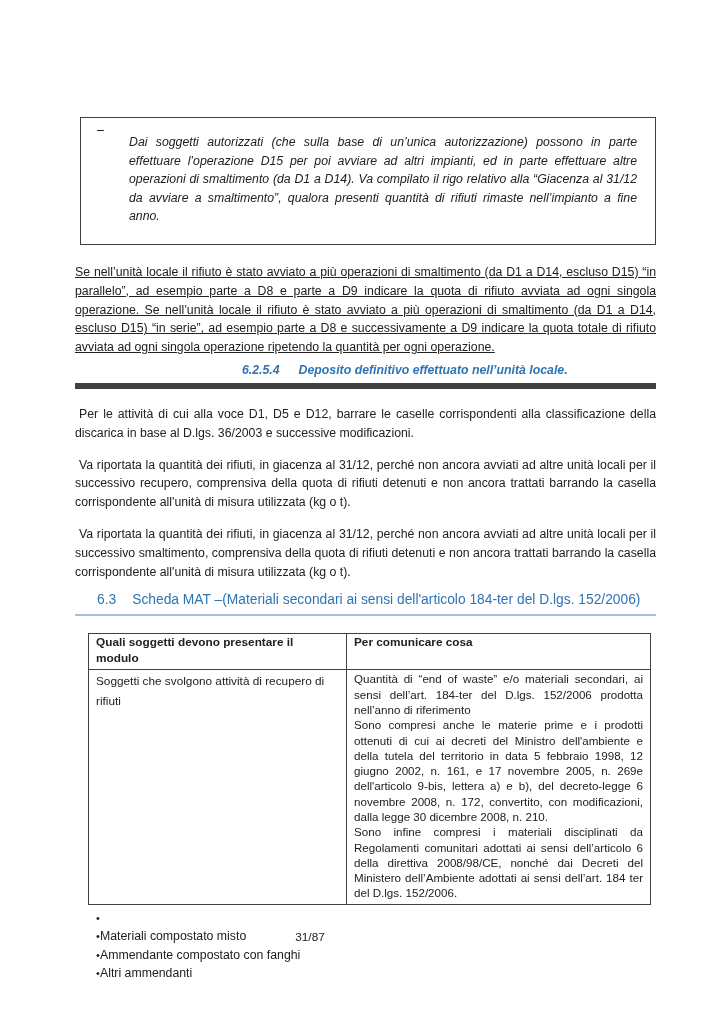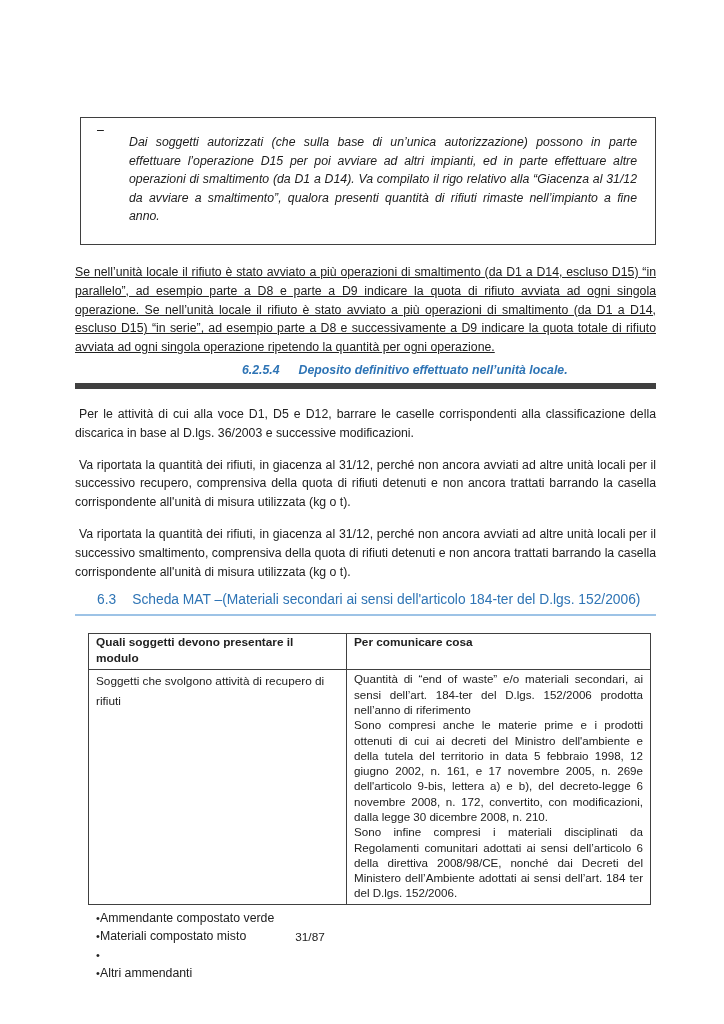--- a/index.html
+++ b/index.html
@@ -189,28 +189,28 @@
             <p>Sono infine compresi i materiali disciplinati da Regolamenti comunitari adottati ai sensi dell’articolo 6 della direttiva 2008/98/CE, nonché dai Decreti del Ministero dell’Ambiente adottati ai sensi dell’art. 184 ter del D.lgs. 152/2006.</p>
           </td>
         </tr>
       </tbody>
     </table>
 
 
     <ul class="bullets">
       <li>
         <span class="b-marker">•</span>
-        <span>Ammendante compostato verde</span>
       </li>
       <li>
         <span class="b-marker">•</span>
         <span>Materiali compostato misto</span>
       </li>
       <li>
         <span class="b-marker">•</span>
+        <span>Ammendante compostato con fanghi</span>
       </li>
       <li>
         <span class="b-marker">•</span>
         <span>Altri ammendanti</span>
       </li>
     </ul>
 
   </div>
 
   <div class="footer">31/87</div>

